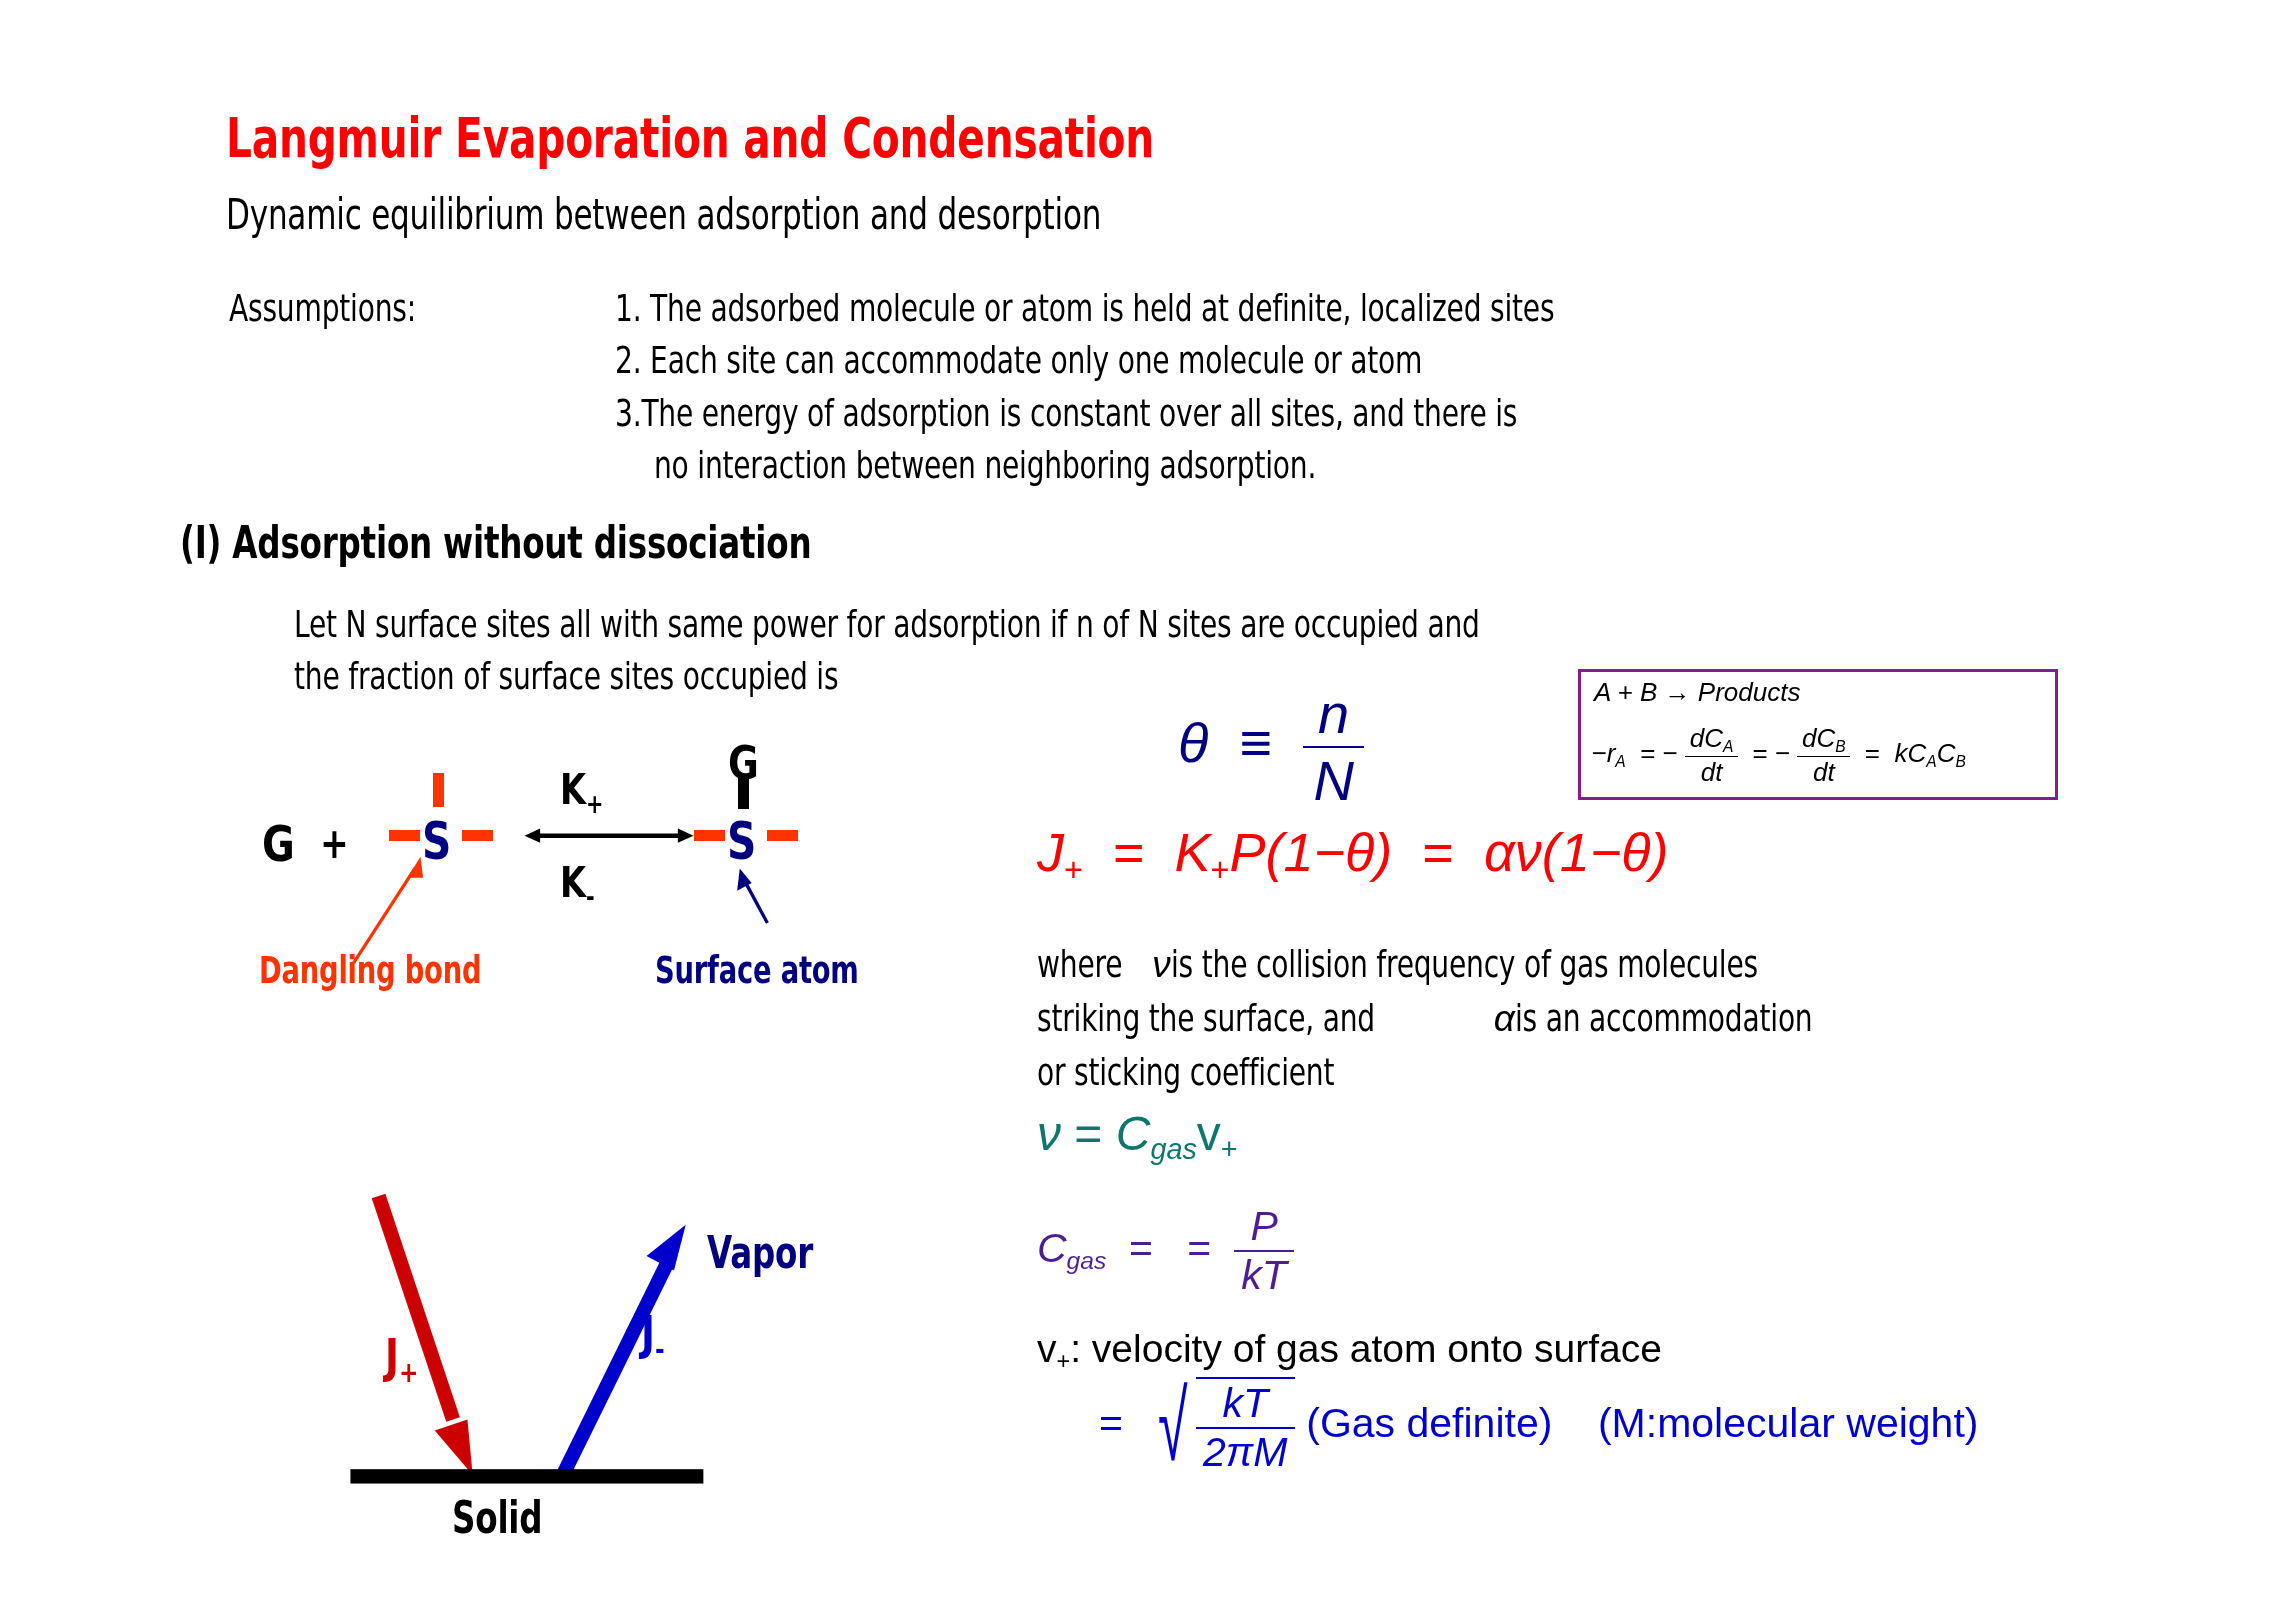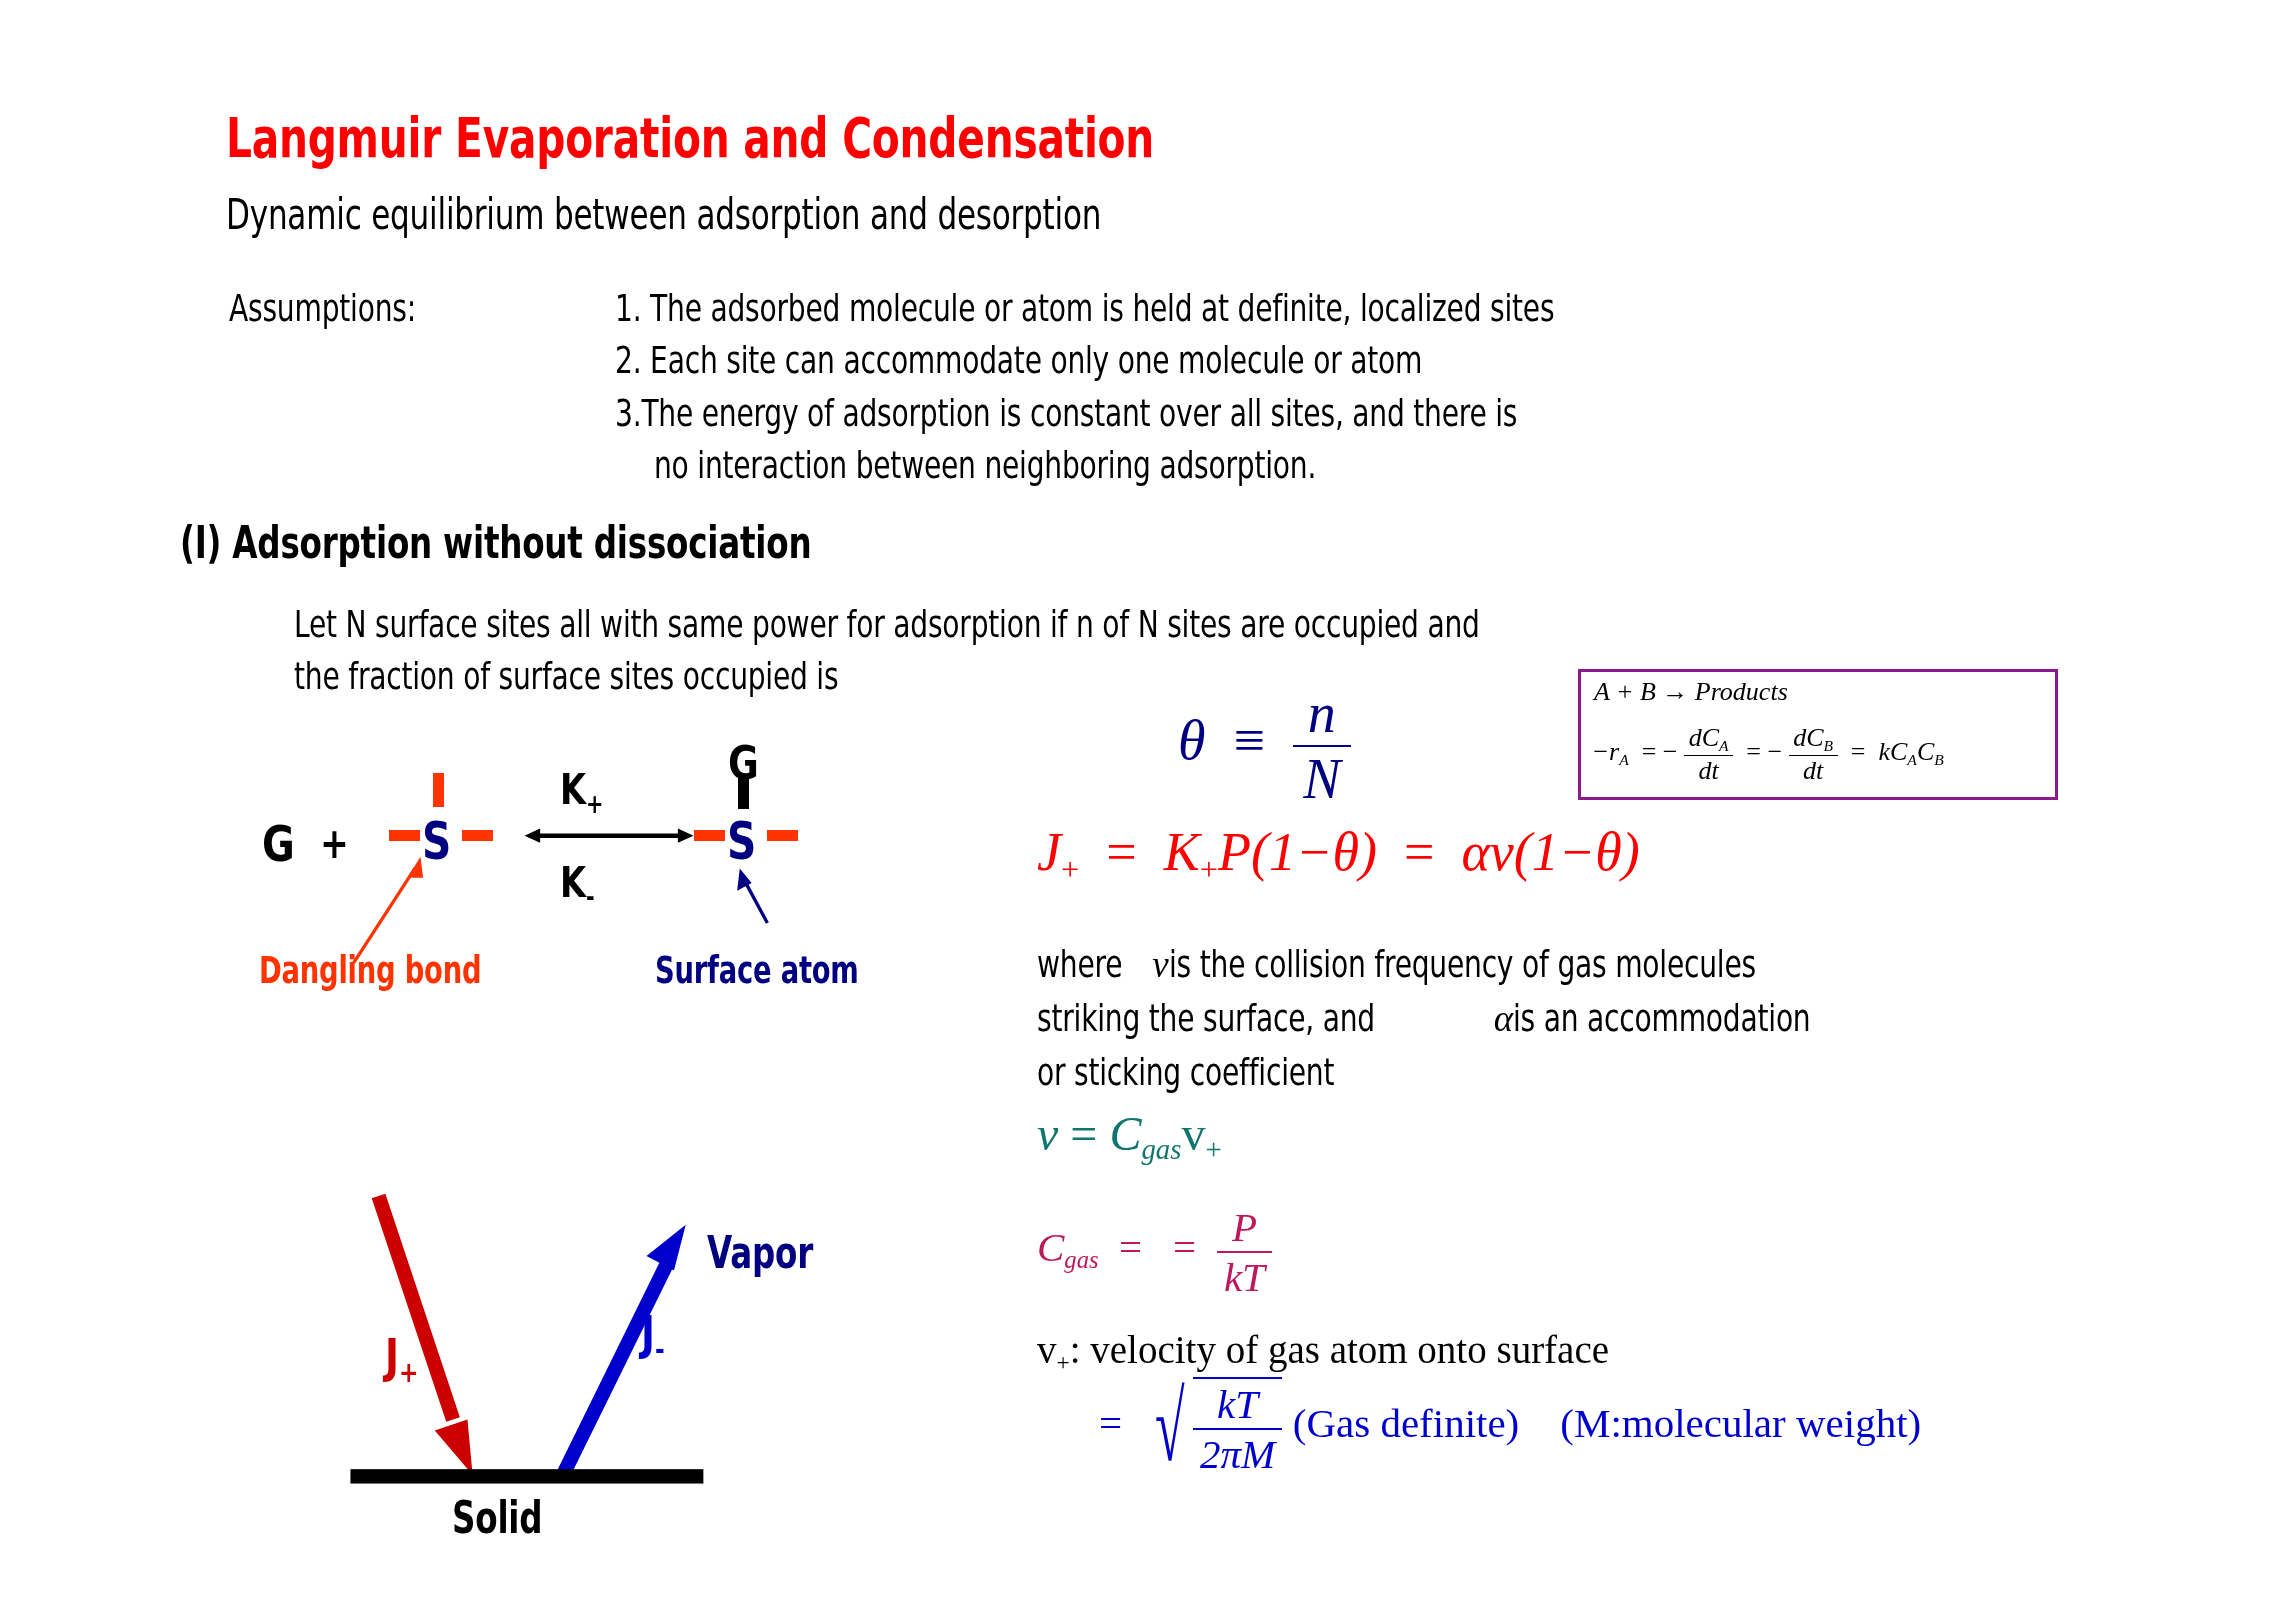--- a/index.html
+++ b/index.html
@@ -21,21 +21,21 @@
   .hand-n{
      font-family:"DejaVu Sans",sans-serif;
      font-weight:400;
      transform-origin:left top;
      transform:scaleX(.74);
      white-space:nowrap;
      letter-spacing:-0.3px;
   }
 
   
-  .math{font-family:Liberation Serif, serif;white-space:nowrap;}
+  .math{font-family:Liberation Sans, sans-serif;white-space:nowrap;}
   .mi{font-style:italic;}
   .frac{display:inline-block;vertical-align:middle;text-align:center;}
   .frac .num{display:block;padding:0 .18em;}
   .frac .den{display:block;padding:0 .18em;border-top:2px solid currentColor;}
   .frac.thin .den{border-top-width:1.3px;}
   sub.s{font-size:.60em;vertical-align:-.30em;font-style:italic;}
   sub.sr{font-size:.60em;vertical-align:-.30em;font-style:normal;}
 
   
   #title{left:226px;top:106px;color:#FF0000;font-size:55px;}
@@ -54,21 +54,21 @@
      left:1578px;top:669px;width:480px;height:131px;
      border:3.3px solid #8B1A8B;background:#fff;box-sizing:border-box;
   }
   #purplebox .l1{position:absolute;left:13px;top:5.2px;font-size:26px;color:#000;}
   #purplebox .l2{position:absolute;left:10.5px;top:51px;font-size:26px;color:#000;}
 
   
   #eq-theta{left:1178px;top:681px;font-size:56px;color:#000080;}
   #eq-jplus{left:1037px;top:821px;font-size:54px;color:#FF0000;}
   #eq-nu{left:1037px;top:1106px;font-size:48px;color:#0f766e;}
-  #eq-cgas{left:1037px;top:1203px;font-size:41px;color:#be185d;}
+  #eq-cgas{left:1037px;top:1203px;font-size:41px;color:#4c1d95;}
   #eq-vplus{left:1037px;top:1327px;font-size:39px;color:#000;}
   #eq-sqrt{left:1099px;top:1377px;font-size:41px;color:#0000CC;}
 
   
   .where-line{color:#000;font-size:38px;}
 
   
   .gs-letter{font-family:"DejaVu Sans",sans-serif;font-weight:700;
              transform-origin:left top;transform:scaleX(.8);white-space:nowrap;}
   .reddash{background:#FF3300;position:absolute;}

